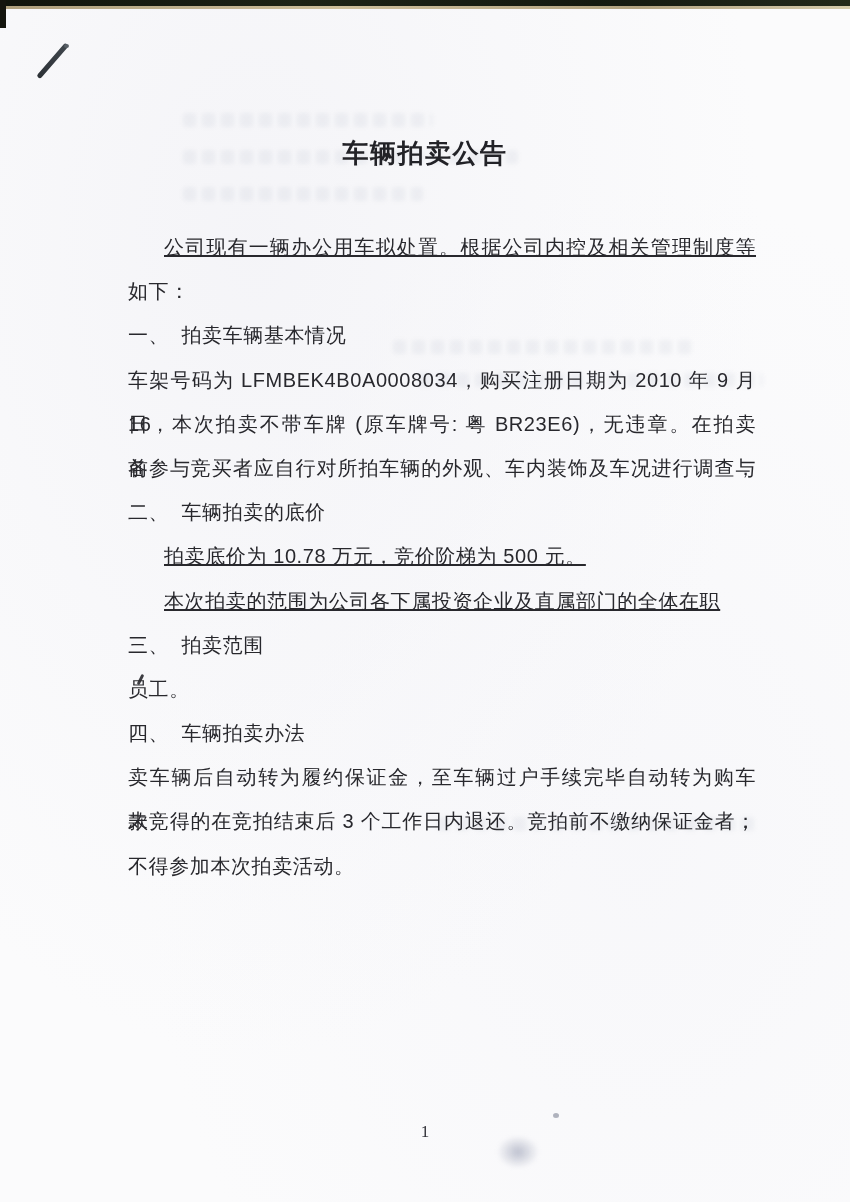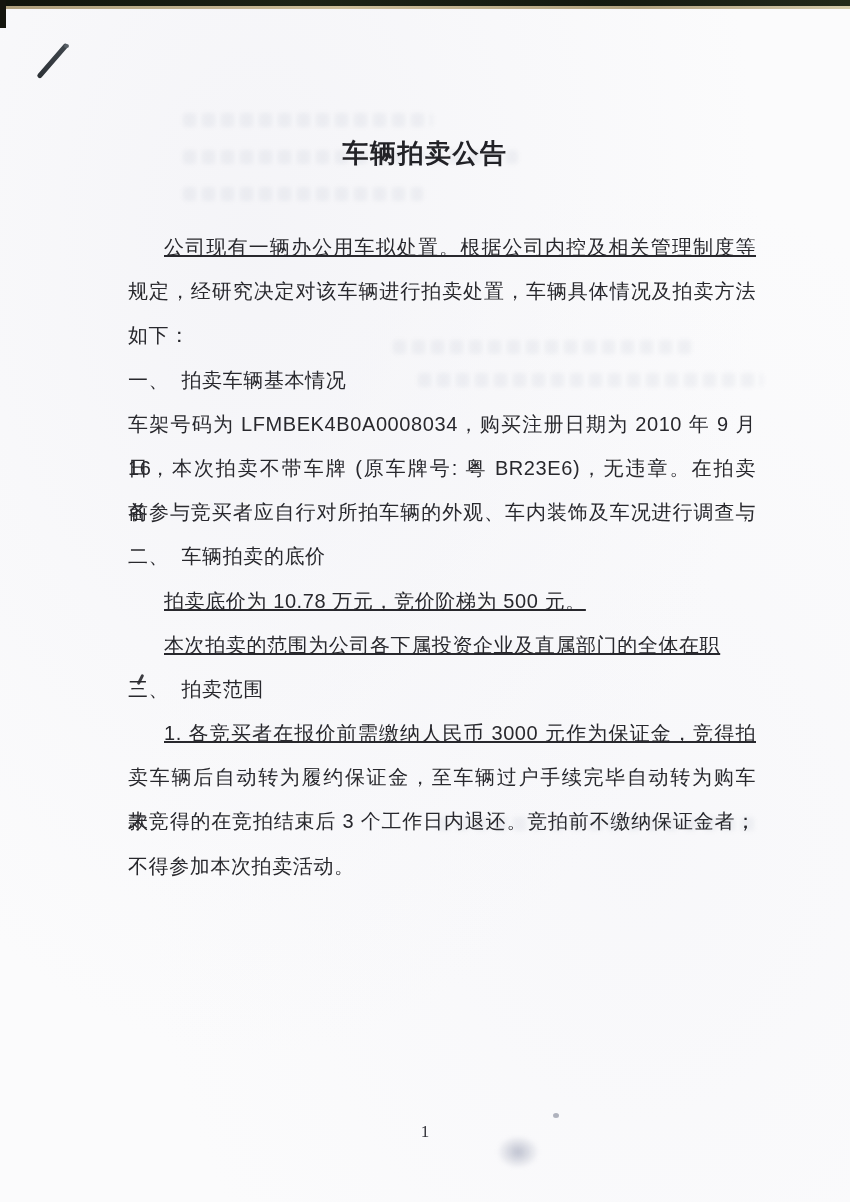--- a/index.html
+++ b/index.html
@@ -128,31 +128,31 @@
   <div class="ghost g4"></div>
   <div class="ghost g5"></div>
   <div class="ghost g6"></div>
 
   <div class="doc-title">车辆拍卖公告</div>
 
   <div class="stray-tick"></div>
 
   <div class="text-lines">
       <div class="line indent justify">公司现有一辆办公用车拟处置。根据公司内控及相关管理制度等</div>
-      <div class="line justify">规定，经研究决定对该车辆进行拍卖处置，车辆具体情况及拍卖方法</div>
       <div class="line">如下：</div>
       <div class="line">一、&nbsp;&nbsp;拍卖车辆基本情况</div>
       <div class="line justify">车架号码为 LFMBEK4B0A0008034，购买注册日期为 2010 年 9 月 16</div>
       <div class="line justify">日，本次拍卖不带车牌 (原车牌号: 粤 BR23E6)，无违章。在拍卖前，</div>
       <div class="line justify">各参与竞买者应自行对所拍车辆的外观、车内装饰及车况进行调查与</div>
       <div class="line">二、&nbsp;&nbsp;车辆拍卖的底价</div>
       <div class="line indent">拍卖底价为 10.78 万元，竞价阶梯为 500 元。</div>
       <div class="line indent">本次拍卖的范围为公司各下属投资企业及直属部门的全体在职</div>
       <div class="line">三、&nbsp;&nbsp;拍卖范围</div>
-      <div class="line indent justify">1.&nbsp;各竞买者在报价前需缴纳人民币 3000 元作为保证金，竞得拍</div>
+      <div class="line">员工。</div>
+      <div class="line">四、&nbsp;&nbsp;车辆拍卖办法</div>
       <div class="line justify">卖车辆后自动转为履约保证金，至车辆过户手续完毕自动转为购车款；</div>
       <div class="line justify">未竞得的在竞拍结束后 3 个工作日内退还。竞拍前不缴纳保证金者，</div>
       <div class="line">不得参加本次拍卖活动。</div>
     </div>
 
   <div class="bottom-smudge"></div>
   <div class="ink-dot"></div>
 
   <div class="page-number">1</div>
 

